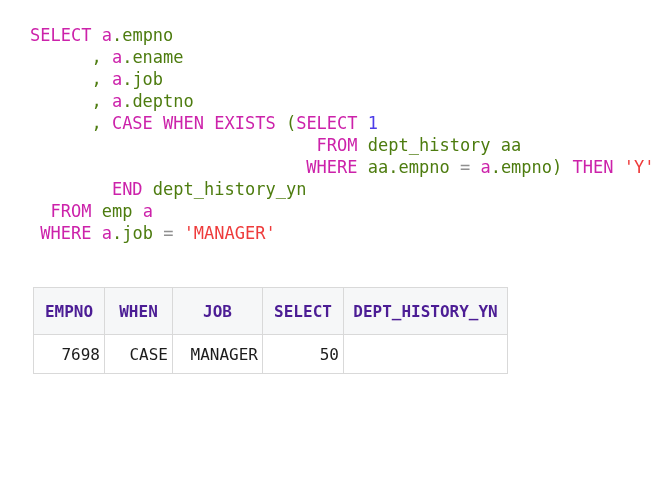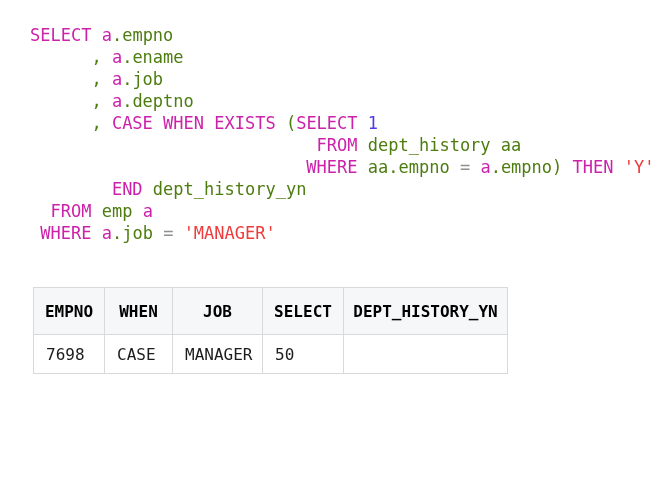--- a/index.html
+++ b/index.html
@@ -45,25 +45,25 @@
   .result-table td {
     border: 1px solid #d9d9d9;
     overflow: hidden;
   }
   .result-table th {
     height: 46px;
     background: #f6f7f8;
     font-weight: bold;
     text-align: center;
     padding: 0 4px;
-    color: #000000;
+    color: #4c1d95;
   }
   .result-table td {
     height: 38px;
-    text-align: left;
+    text-align: right;
     padding: 0 4px 0 12px;
     background: #ffffff;
   }
   .col-empno   { width: 71px; }
   .col-ename   { width: 68px; }
   .col-job     { width: 90px; }
   .col-deptno  { width: 81px; }
   .col-history { width: 164px; }
 </style>
 </head>

